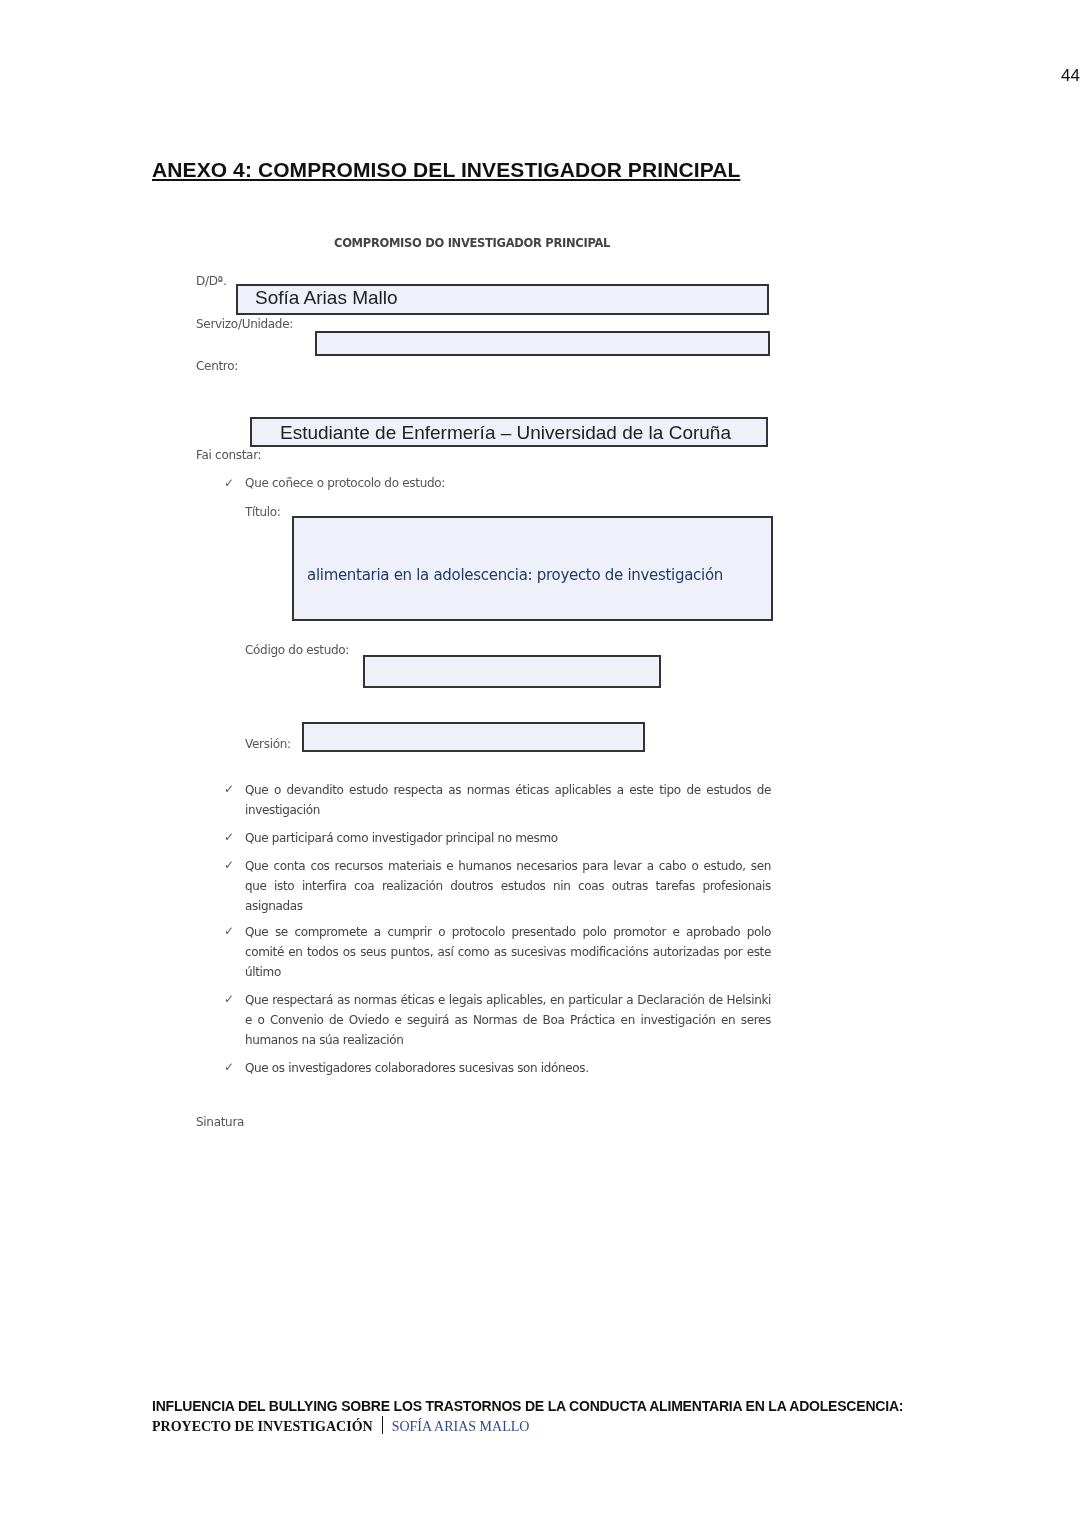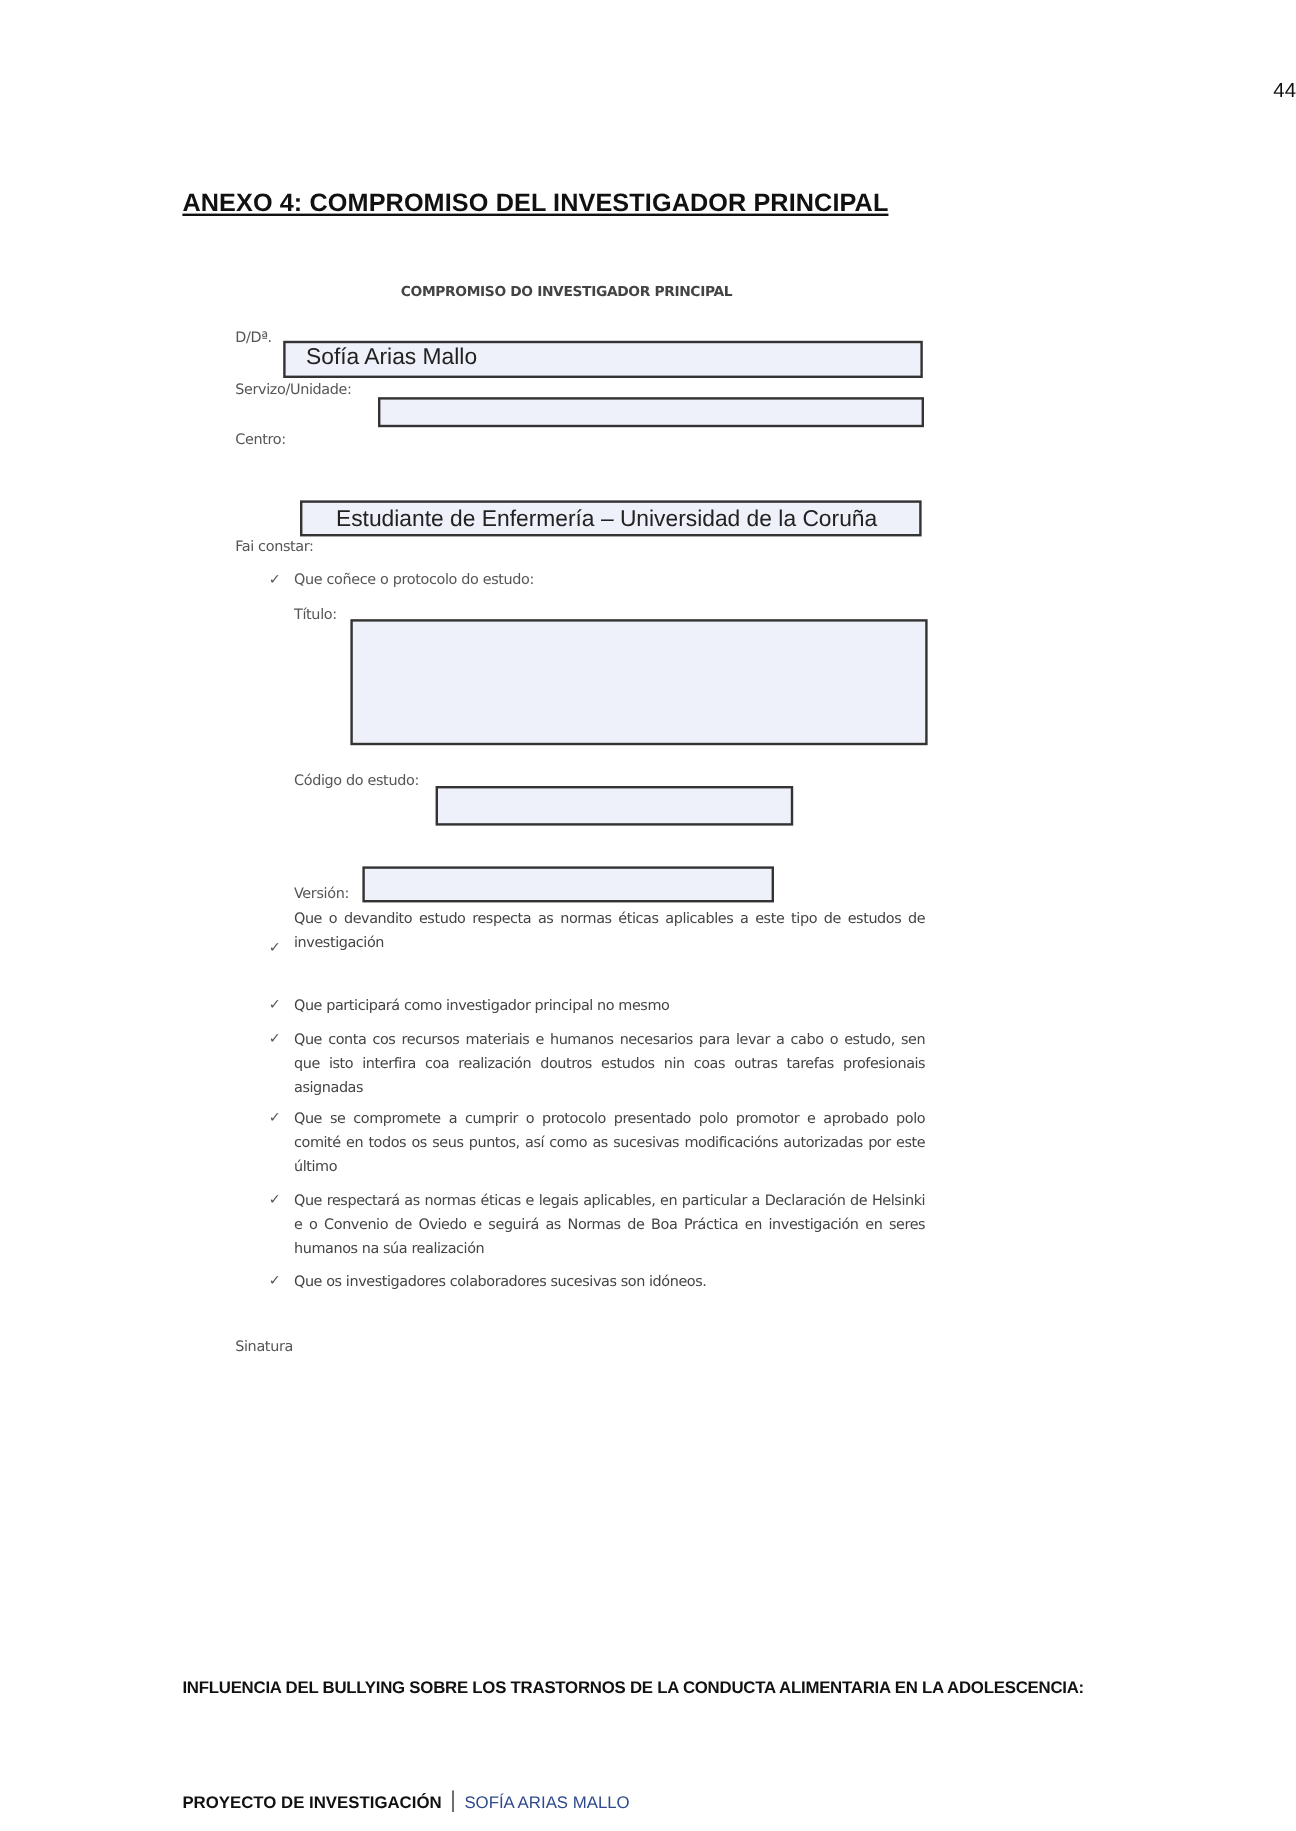--- a/index.html
+++ b/index.html
@@ -8,21 +8,21 @@
     .page-number { left: 0; width: 1080px; top: 66px; text-align: right; font-size: 17px; color: #111; }
     .heading { left: 152px; top: 158px; font-size: 21px; font-weight: bold; color: #111; letter-spacing: 0.1px; text-decoration: underline; }
     .form-title { left: 334px; top: 236px; font-family: "DejaVu Sans", sans-serif; font-size: 11.5px; font-weight: bold; color: #444; letter-spacing: -0.3px; }
     .form-label { font-family: "DejaVu Sans", sans-serif; font-size: 12px; color: #555; letter-spacing: -0.3px; }
     .field { border: 2px solid #333; background: #eef0fa; box-sizing: border-box; }
     .field-value { font-family: "Liberation Sans", sans-serif; font-size: 19px; color: #222; position: absolute; white-space: nowrap; }
     .title-value { font-family: "DejaVu Sans", sans-serif; font-size: 15px; color: #1f3a6b; line-height: 24px; position: absolute; letter-spacing: -0.3px; }
     .check { font-family: "DejaVu Sans", sans-serif; font-size: 12px; color: #555; }
     .bullet-text { font-family: "DejaVu Sans", sans-serif; font-size: 12px; color: #444; line-height: 20px; text-align: justify; letter-spacing: -0.35px; }
     .footer-line1 { left: 152px; top: 1398px; font-size: 14px; font-weight: bold; color: #111; letter-spacing: -0.2px; }
-    .footer-line2 { left: 152px; top: 1492px; font-size: 14px; color: #111; }
+    .footer-line2 { left: 152px; top: 1416px; font-size: 14px; color: #111; font-family: Liberation Serif, serif; }
     .footer-bold { font-weight: bold; }
     .footer-sep { display: inline-block; width: 1px; height: 18px; background: #111; margin: 0 9px -3px 9px; }
     .footer-author { color: #2e4a8c; }
   </style>
 </head>
 <body>
 
 <div class="abs page-number">44</div>
 <div class="abs heading">ANEXO 4: COMPROMISO DEL INVESTIGADOR PRINCIPAL</div>
 
@@ -43,30 +43,31 @@
   <div class="abs field" style="left:250px; top:370px; width:518px; height:30px;margin-top:47px;">
     <span class="field-value" style="left:28px; top:3px;">Estudiante de Enfermería – Universidad de la Coruña</span>
   </div>
 
   <div class="abs form-label" style="left:196px; top:448px;">Fai constar:</div>
   <div class="abs check" style="left:224px; top:476px;">✓</div>
   <div class="abs form-label" style="left:245px; top:476px;">Que coñece o protocolo do estudo:</div>
 
   <div class="abs form-label" style="left:245px; top:505px;">Título:</div>
   <div class="abs field" style="left:292px; top:516px; width:481px; height:105px;">
+    <span class="title-value" style="left:13px; top:45px;">alimentaria en la adolescencia: proyecto de investigación</span>
   </div>
 
   <div class="abs form-label" style="left:245px; top:643px;">Código do estudo:</div>
   <div class="abs field" style="left:363px; top:655px; width:298px; height:33px;"></div>
 
   <div class="abs form-label" style="left:245px; top:711px;margin-top:26px;">Versión:</div>
   <div class="abs field" style="left:302px; top:722px; width:343px; height:30px;"></div>
 
   <div class="abs check" style="left:224px; top:782px;">✓</div>
-  <div class="abs bullet-text" style="left:245px; top:755px; width:526px;">Que o devandito estudo respecta as normas éticas aplicables a este tipo de estudos de investigación</div>
+  <div class="abs bullet-text" style="left:245px; top:780px; width:526px;">Que o devandito estudo respecta as normas éticas aplicables a este tipo de estudos de investigación</div>
 
   <div class="abs check" style="left:224px; top:830px;">✓</div>
   <div class="abs bullet-text" style="left:245px; top:828px; width:526px;">Que participará como investigador principal no mesmo</div>
 
   <div class="abs check" style="left:224px; top:858px;">✓</div>
   <div class="abs bullet-text" style="left:245px; top:856px; width:526px;">Que conta cos recursos materiais e humanos necesarios para levar a cabo o estudo, sen que isto interfira coa realización doutros estudos nin coas outras tarefas profesionais asignadas</div>
 
   <div class="abs check" style="left:224px; top:924px;">✓</div>
   <div class="abs bullet-text" style="left:245px; top:922px; width:526px;">Que se compromete a cumprir o protocolo presentado polo promotor e aprobado polo comité en todos os seus puntos, así como as sucesivas modificacións autorizadas por este último</div>
 

